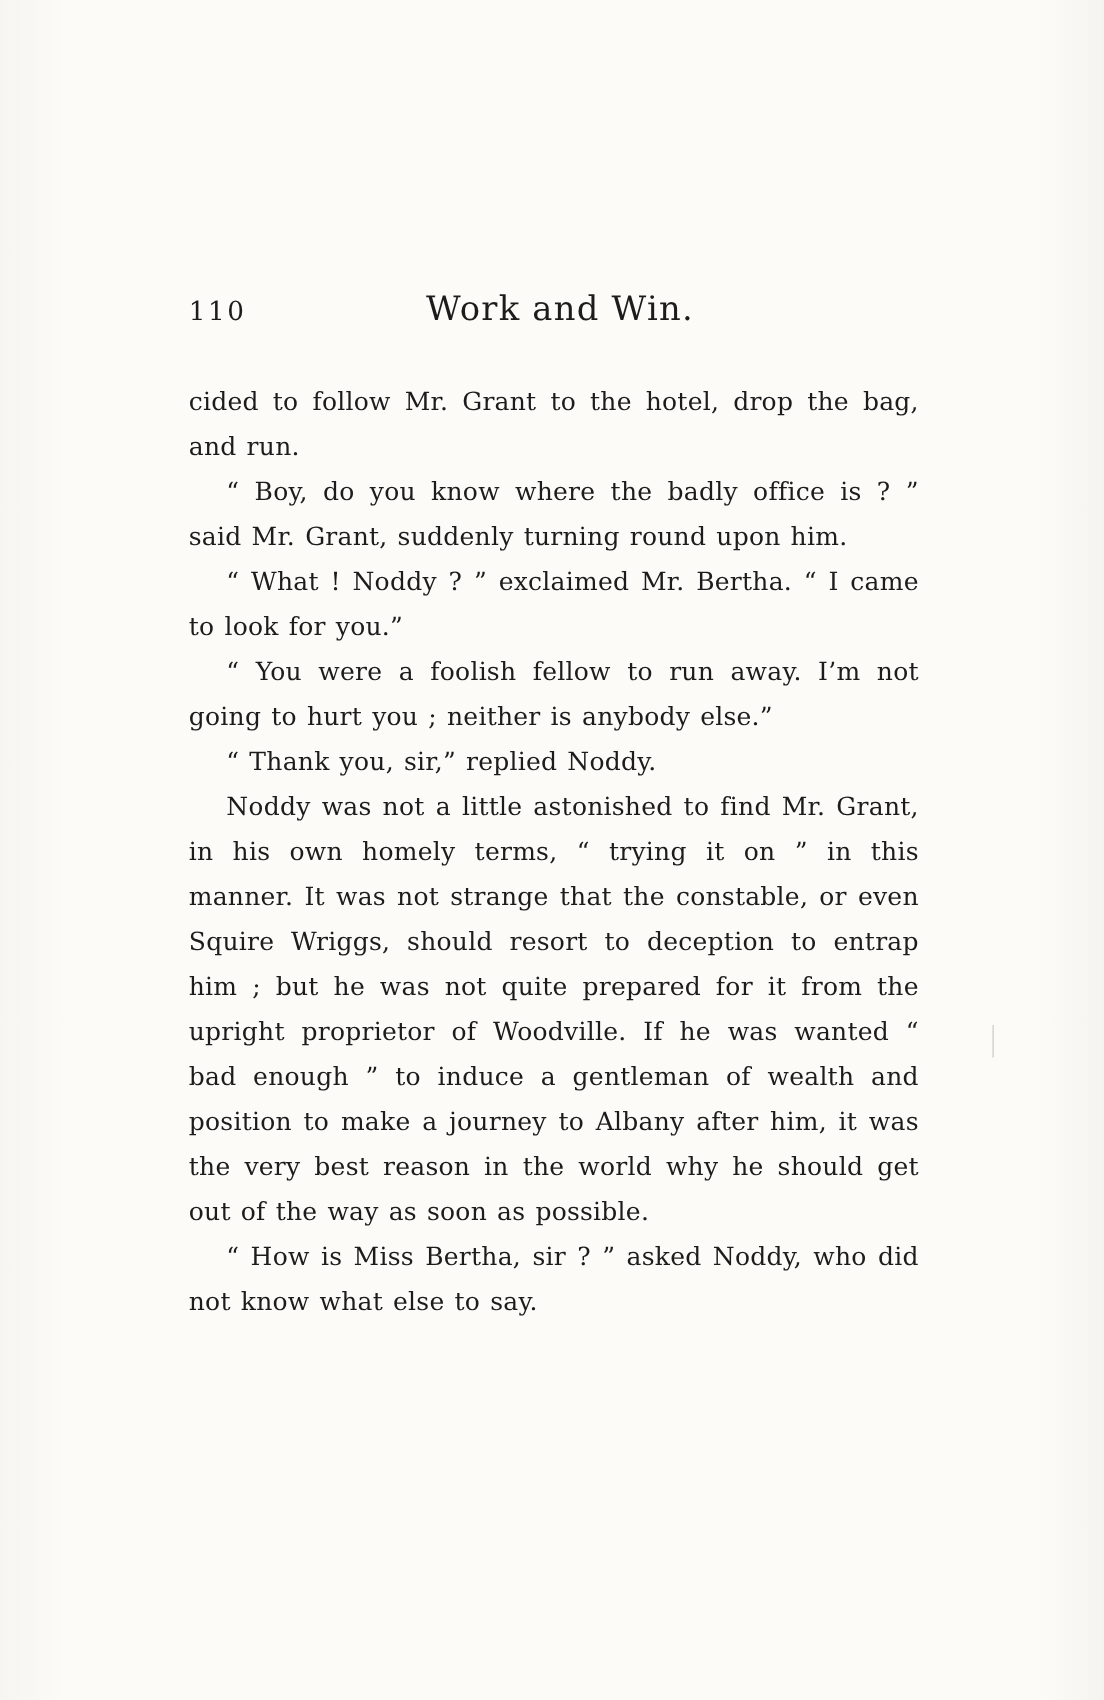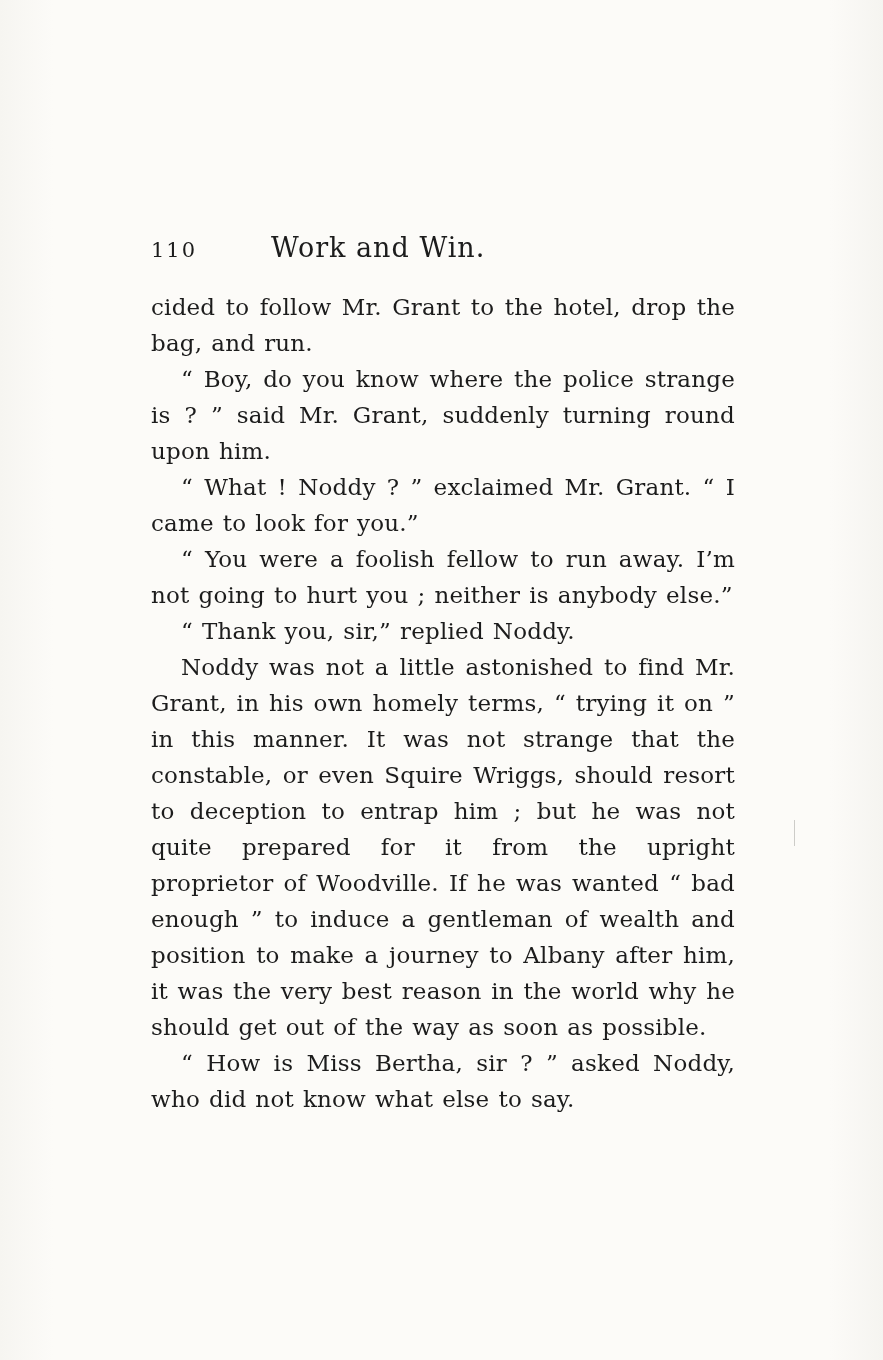--- a/index.html
+++ b/index.html
@@ -20,38 +20,38 @@
   }
   .content {
     position: absolute;
     left: 151px;
     top: 232px;
     width: 584px;
   }
   .running-head {
     display: flex;
     align-items: baseline;
-    margin-bottom: 26px;
+    margin-bottom: 40px;
   }
   .page-number {
     font-size: 21px;
     letter-spacing: 2px;
     width: 120px;
     flex: 0 0 auto;
   }
   .page-title {
     flex: 1 1 auto;
-    text-align: left;
+    text-align: center;
     font-size: 27px;
     letter-spacing: 1px;
     padding-right: 110px; 
   }
   .body-text p {
     margin: 0;
-    font-size: 23px;
+    font-size: 20px;
     line-height: 36px;
     text-align: justify;
     text-justify: inter-word;
     letter-spacing: 0.2px;
     word-spacing: 1.5px;
   }
   .body-text p.indent {
     text-indent: 30px;
   }
   
@@ -71,22 +71,22 @@
 <div class="page">
   <div class="content">
 
     <div class="running-head">
       <span class="page-number">110</span>
       <span class="page-title">Work and Win.</span>
     </div>
 
     <div class="body-text">
       <p>cided to follow Mr. Grant to the hotel, drop the bag, and run.</p>
-      <p class="indent">“ Boy, do you know where the police strange is ? ” said Mr. Grant, suddenly turning round upon him.</p>
-      <p class="indent">“ What !  Noddy ? ” exclaimed Mr. Grant.  “ I came to look for you.”</p>
+      <p class="indent">“ Boy, do you know where the badly office is ? ” said Mr. Grant, suddenly turning round upon him.</p>
+      <p class="indent">“ What !  Noddy ? ” exclaimed Mr. Bertha.  “ I came to look for you.”</p>
       <p class="indent">“ You were a foolish fellow to run away.  I’m not going to hurt you ; neither is anybody else.”</p>
       <p class="indent">“ Thank you, sir,” replied Noddy.</p>
       <p class="indent">Noddy was not a little astonished to find Mr. Grant, in his own homely terms, “ trying it on ” in this manner.  It was not strange that the constable, or even Squire Wriggs, should resort to deception to entrap him ; but he was not quite prepared for it from the upright proprietor of Woodville.  If he was wanted “ bad enough ” to induce a gentleman of wealth and position to make a journey to Albany after him, it was the very best reason in the world why he should get out of the way as soon as possible.</p>
       <p class="indent">“ How is Miss Bertha, sir ? ” asked Noddy, who did not know what else to say.</p>
     </div>
 
   </div>
 
   <div class="scan-artifact"></div>
 </div>

